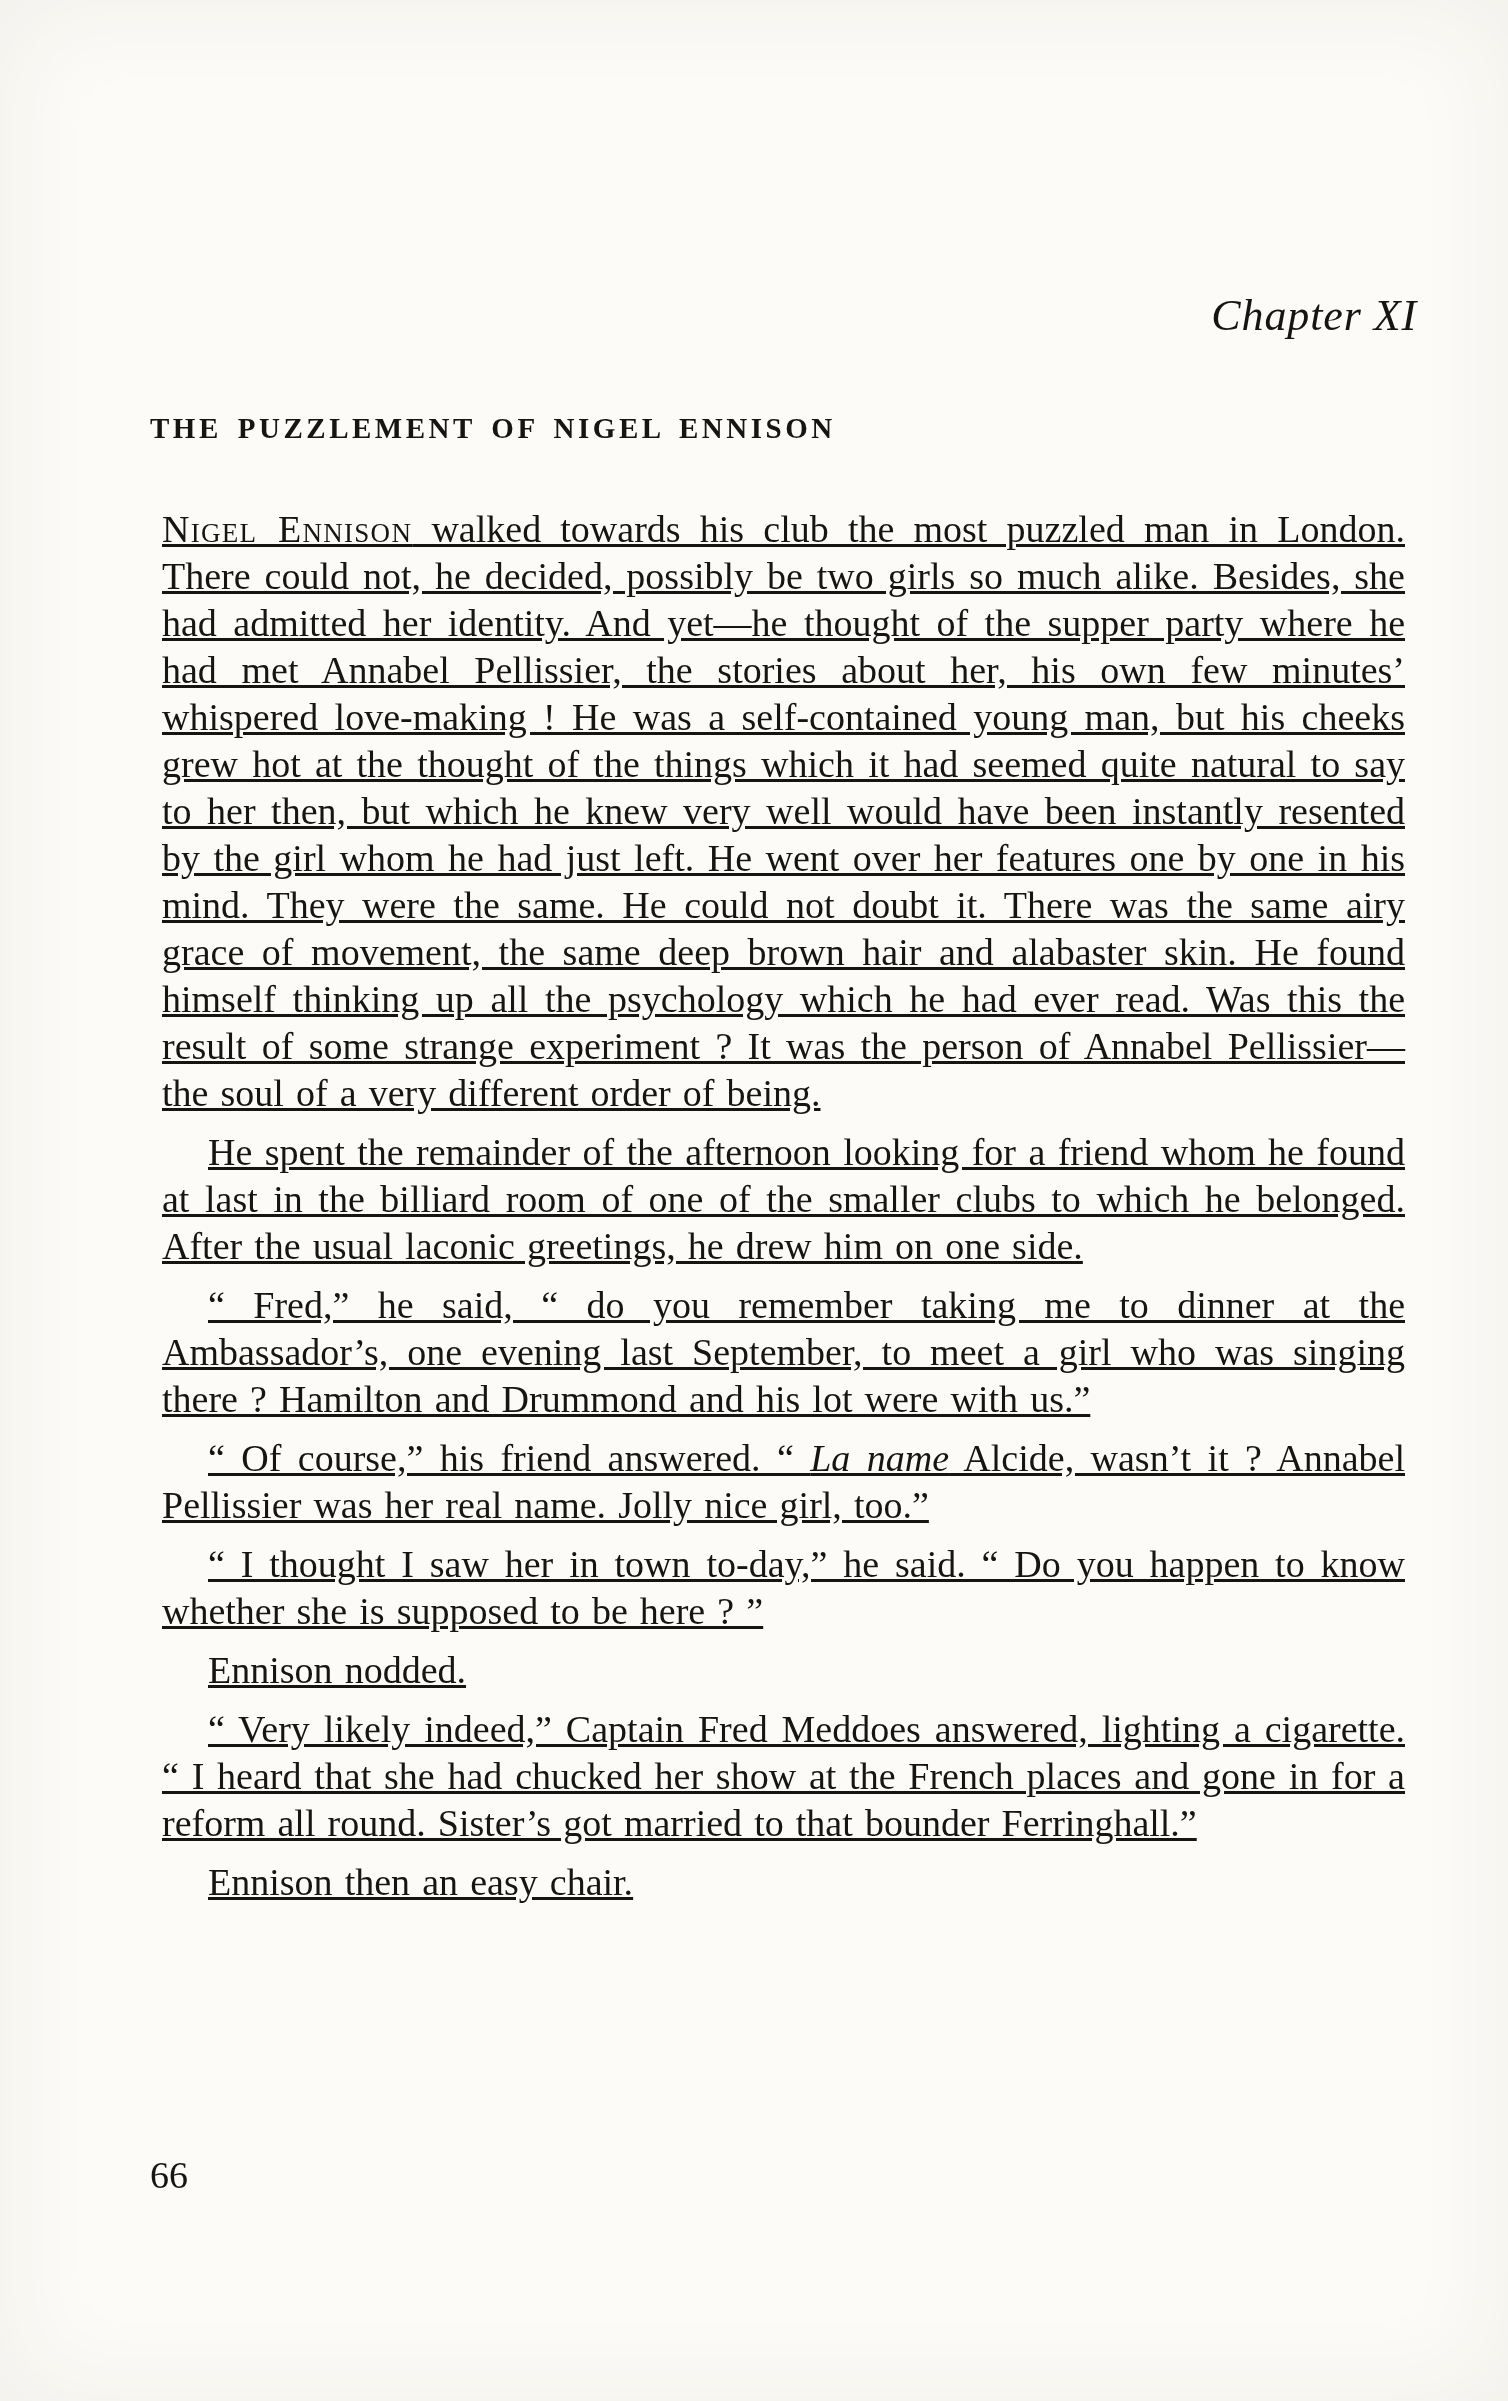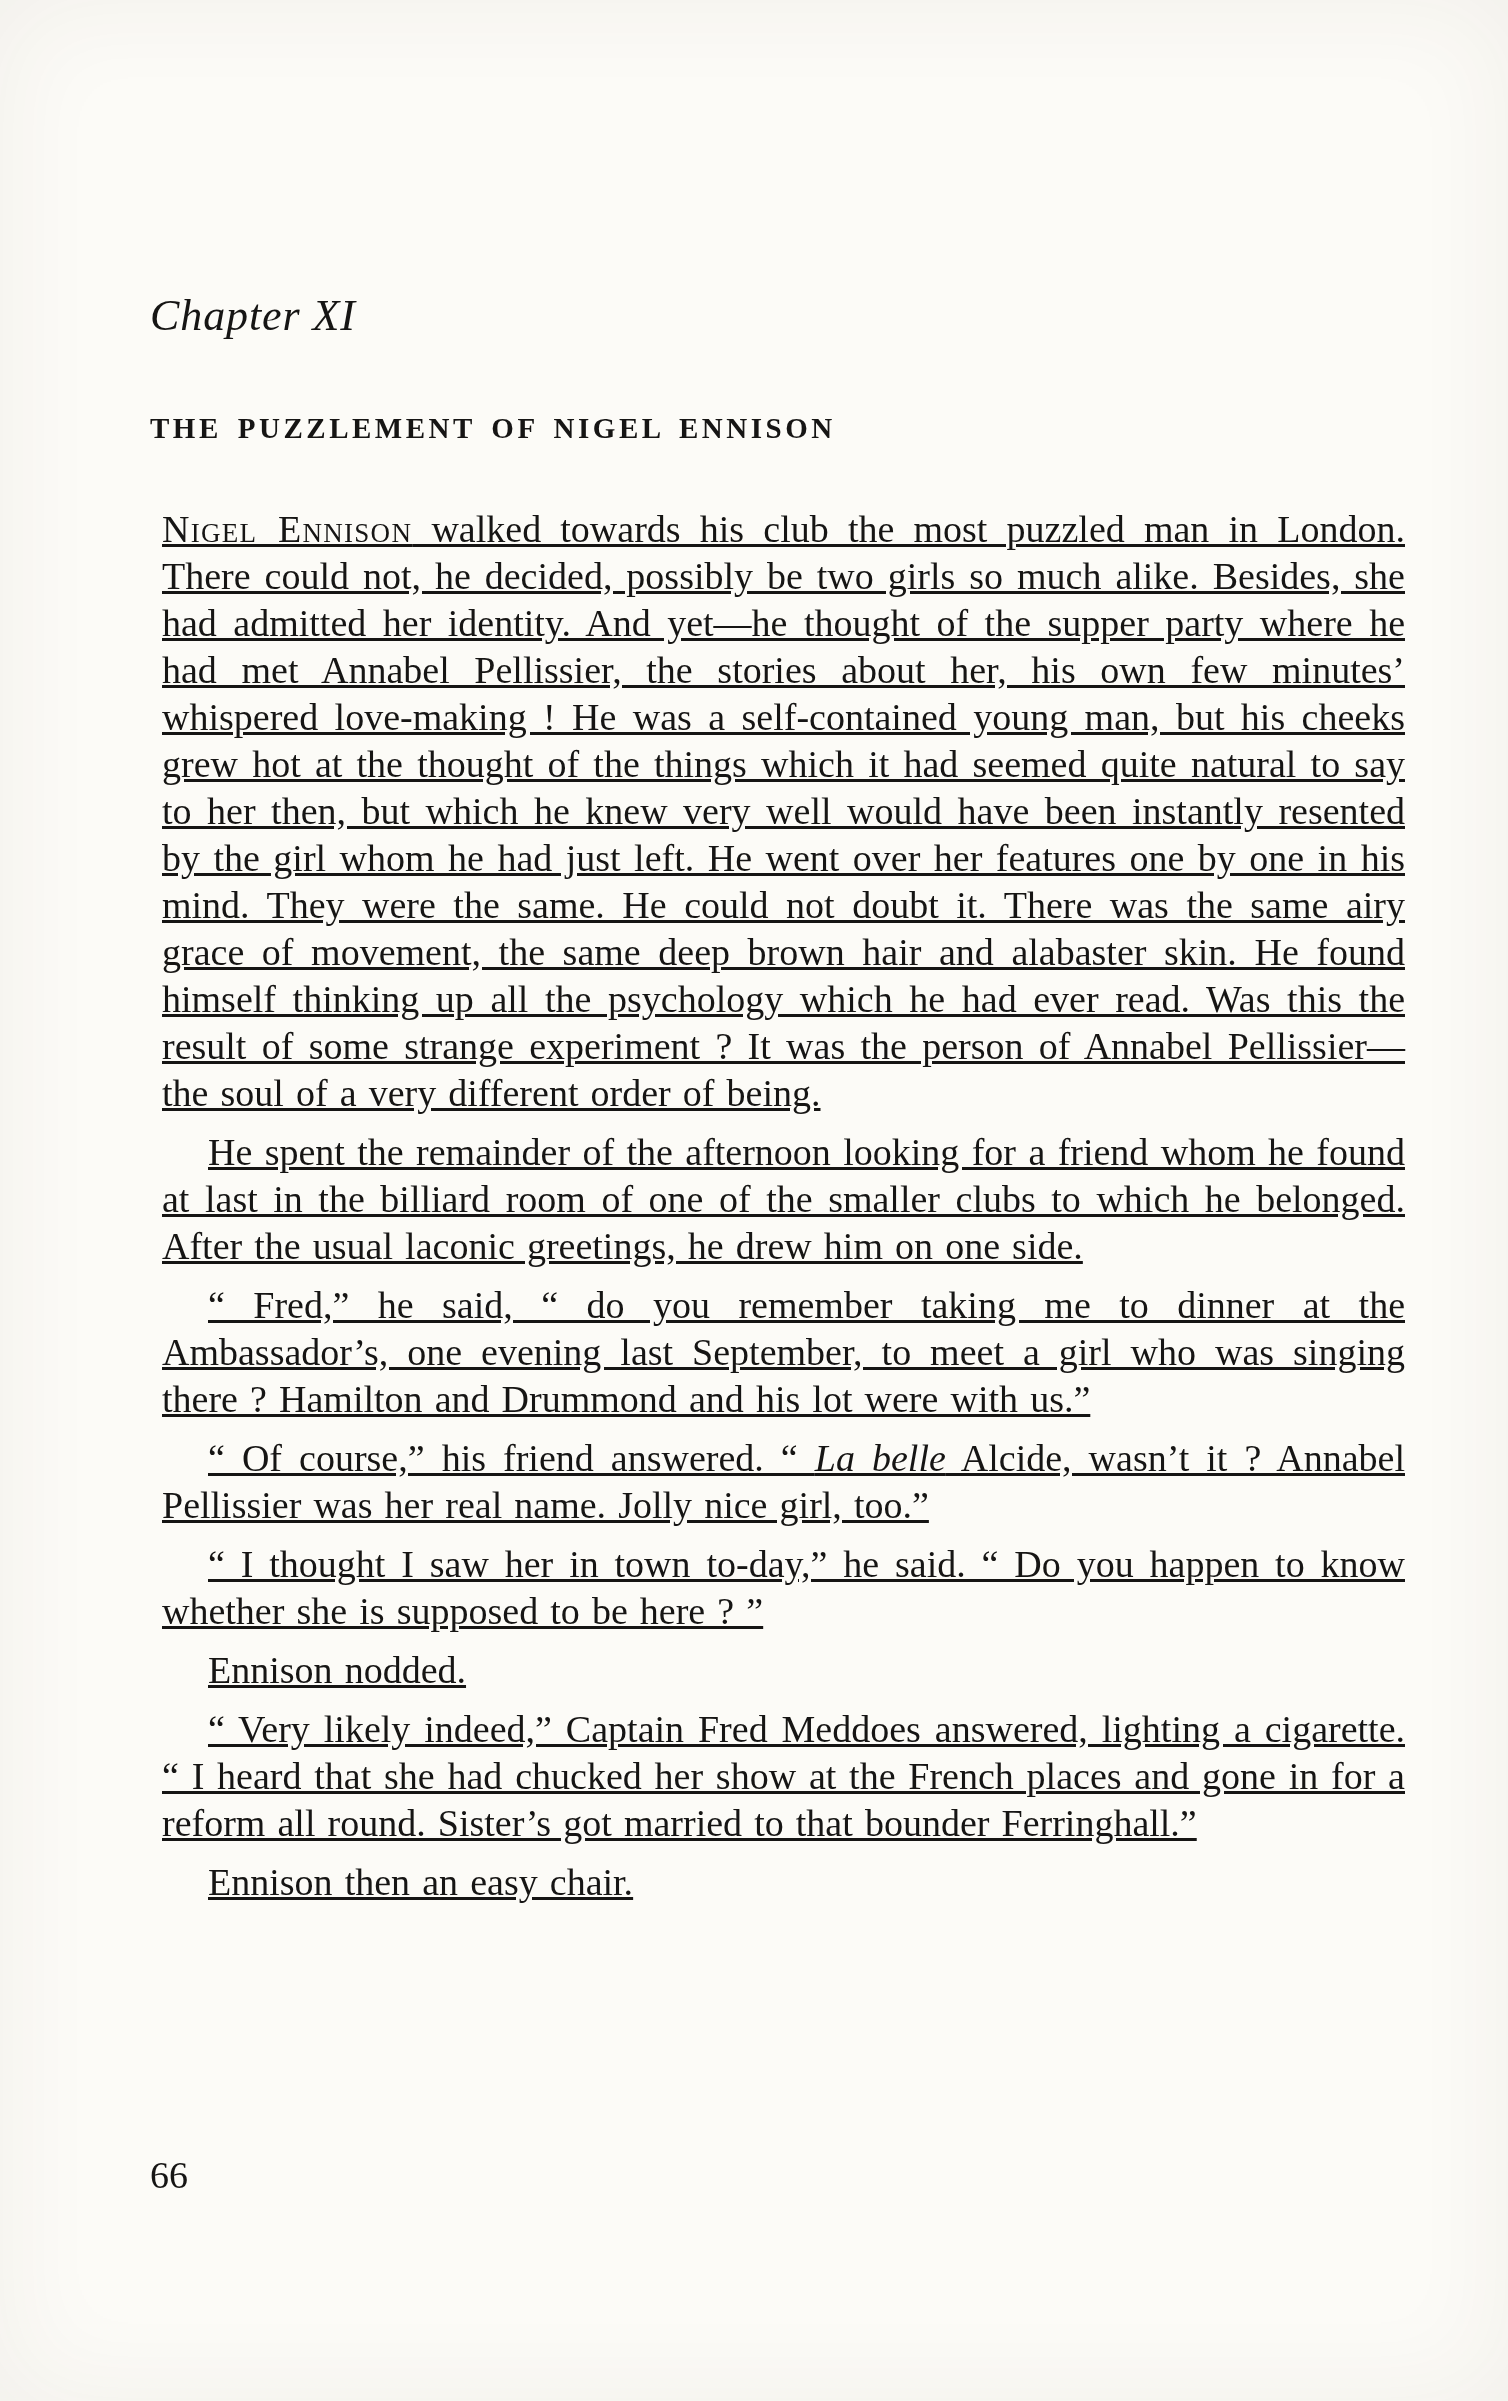--- a/index.html
+++ b/index.html
@@ -16,21 +16,21 @@
     color: #161514;
     font-family: "Liberation Serif", "DejaVu Serif", serif;
     box-shadow: inset 0 0 106px rgba(60,55,40,0.06);
     overflow: hidden;
   }
   .chapter-title {
     position: absolute;
     top: 290px;
     left: 150px;
     width: 1267px;
-    text-align: left;
+    text-align: right;
     font-style: italic;
     font-size: 44px;
     letter-spacing: 0.9px;
   }
   .chapter-subtitle {
     position: absolute;
     top: 412px;
     left: 150px;
     width: 1267px;
     text-align: left;
@@ -81,21 +81,21 @@
   <div class="chapter-subtitle">THE PUZZLEMENT OF NIGEL ENNISON</div>
 
   <div class="text-block">
 
     <p class="para no-indent"><span class="smallcaps">Nigel Ennison</span><span> walked towards his club the most puzzled man in London.  There could not, he decided, possibly be two girls so much alike.  Besides, she had admitted her identity.  And yet—he thought of the supper party where he had met Annabel Pellissier, the stories about her, his own few minutes’ whispered love-making !  He was a self-contained young man, but his cheeks grew hot at the thought of the things which it had seemed quite natural to say to her then, but which he knew very well would have been instantly resented by the girl whom he had just left.  He went over her features one by one in his mind.  They were the same.  He could not doubt it.  There was the same airy grace of movement, the same deep brown hair and alabaster skin.  He found himself thinking up all the psychology which he had ever read.  Was this the result of some strange experiment ?  It was the person of Annabel Pellissier—the soul of a very different order of being.</span></p>
 
     <p class="para">He spent the remainder of the afternoon looking for a friend whom he found at last in the billiard room of one of the smaller clubs to which he belonged.  After the usual laconic greetings, he drew him on one side.</p>
 
     <p class="para">“ Fred,” he said, “ do you remember taking me to dinner at the Ambassador’s, one evening last September, to meet a girl who was singing there ?  Hamilton and Drummond and his lot were with us.”</p>
 
-    <p class="para"><span>“ Of course,” his friend answered.  “ </span><span class="italic">La belle</span><span> Alcide, wasn’t it ?  Annabel Pellissier was her real name.  Jolly nice girl, too.”</span></p>
+    <p class="para"><span>“ Of course,” his friend answered.  “ </span><span class="italic">La name</span><span> Alcide, wasn’t it ?  Annabel Pellissier was her real name.  Jolly nice girl, too.”</span></p>
 
     <p class="para">“ I thought I saw her in town to-day,” he said.  “ Do you happen to know whether she is supposed to be here ? ”</p>
 
     <p class="para">Ennison nodded.</p>
 
     <p class="para">“ Very likely indeed,” Captain Fred Meddoes answered, lighting a cigarette.  “ I heard that she had chucked her show at the French places and gone in for a reform all round.  Sister’s got married to that bounder Ferringhall.”</p>
 
     <p class="para">Ennison then an easy chair.</p>
 
   </div>

